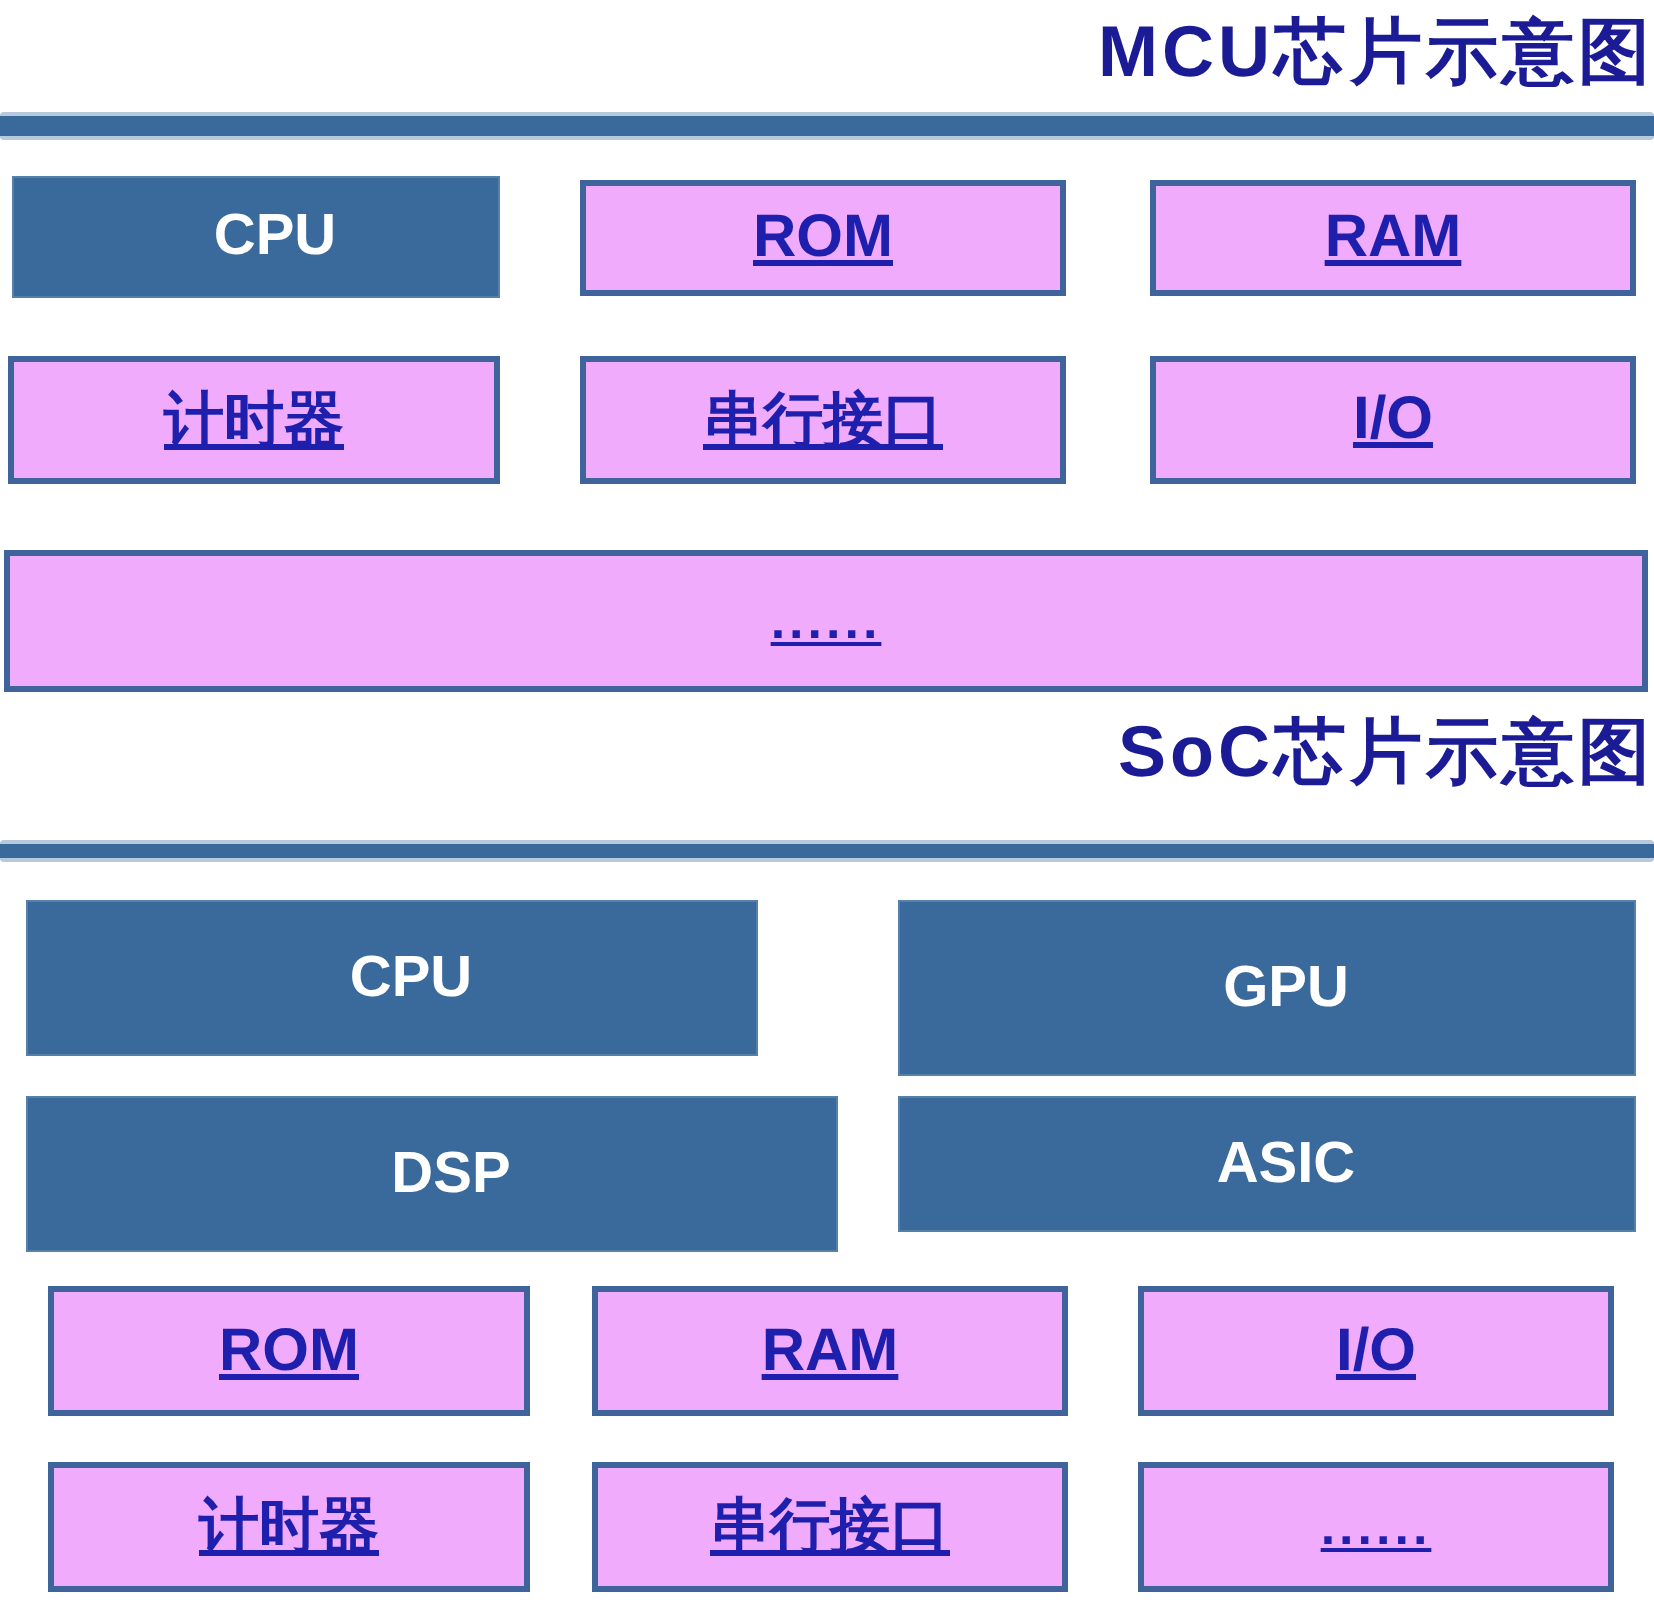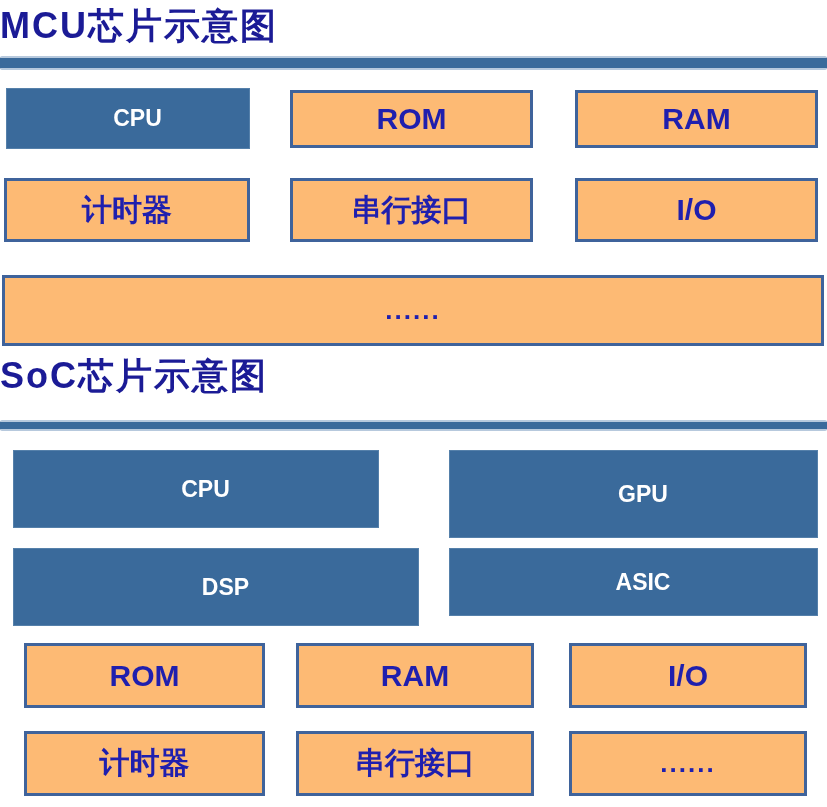--- a/index.html
+++ b/index.html
@@ -12,21 +12,21 @@
     position: relative;
     width: 827px;
     height: 807px;
     background: #ffffff;
     overflow: hidden;
   }
   .title {
     position: absolute;
     left: 0;
     width: 827px;
-    text-align: left;
+    text-align: right;
     font-weight: bold;
     font-size: 36px;
     color: var(--title-text, #1b1b96);
     letter-spacing: 2px;
   }
   .rule {
     position: absolute;
     left: 0;
     width: 827px;
     background: var(--divider, #3a6a9b);
@@ -40,31 +40,32 @@
   .box {
     position: absolute;
     display: flex;
     align-items: center;
     justify-content: center;
     box-sizing: border-box;
     font-weight: bold;
     white-space: nowrap;
   }
   .outlined {
-    background: #fdba74;
+    background: #f0abfc;
     border: 3px solid var(--outlined-box-border, #3f639b);
     color: var(--box-text, #1f1fae);
     font-size: 30px;
+    text-decoration: underline;
   }
   .filled {
     background: var(--filled-box-bg, #3a6a9b);
     border: 1px solid #filled;
     border: 1px solid #5580aa;
     color: var(--filled-box-text, #ffffff);
-    font-size: 23px;
+    font-size: 29px;
     padding-left: 19px;
   }
   .dots { font-size: 26px; letter-spacing: 2px; }
 
   
   #mcu-title { top: 2px; }
   #mcu-cpu   { top: 88px;  left: 6px;   width: 244px; height: 61px; }
   #mcu-rom   { top: 90px;  left: 290px; width: 243px; height: 58px; }
   #mcu-ram   { top: 90px;  left: 575px; width: 243px; height: 58px; }
   #mcu-timer { top: 178px; left: 4px;   width: 246px; height: 64px; }

